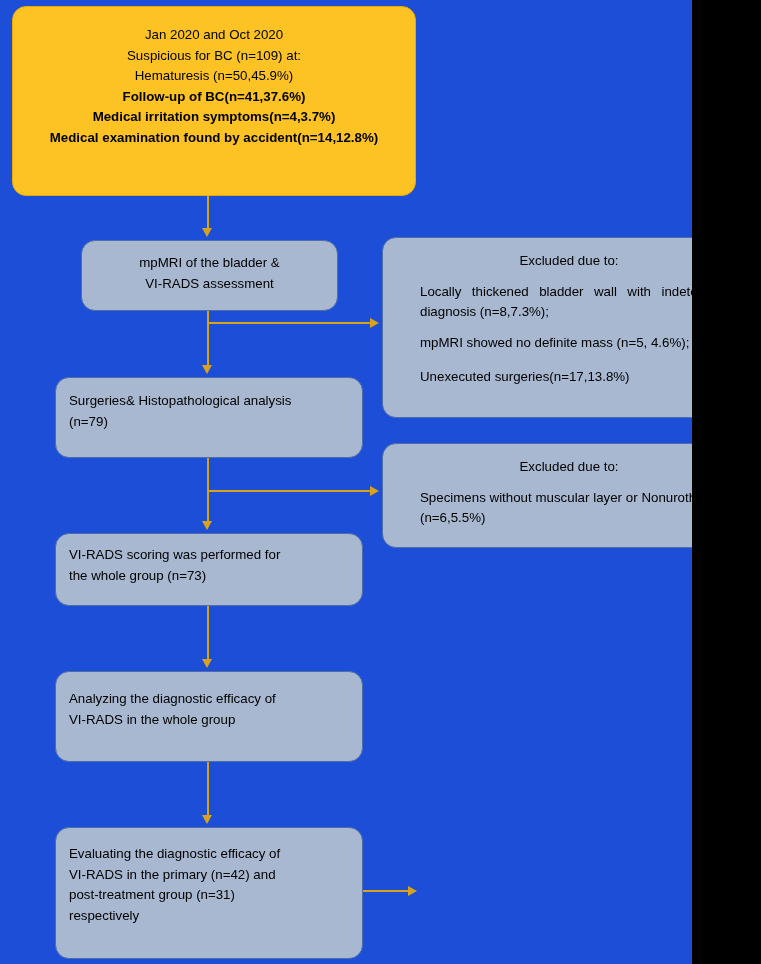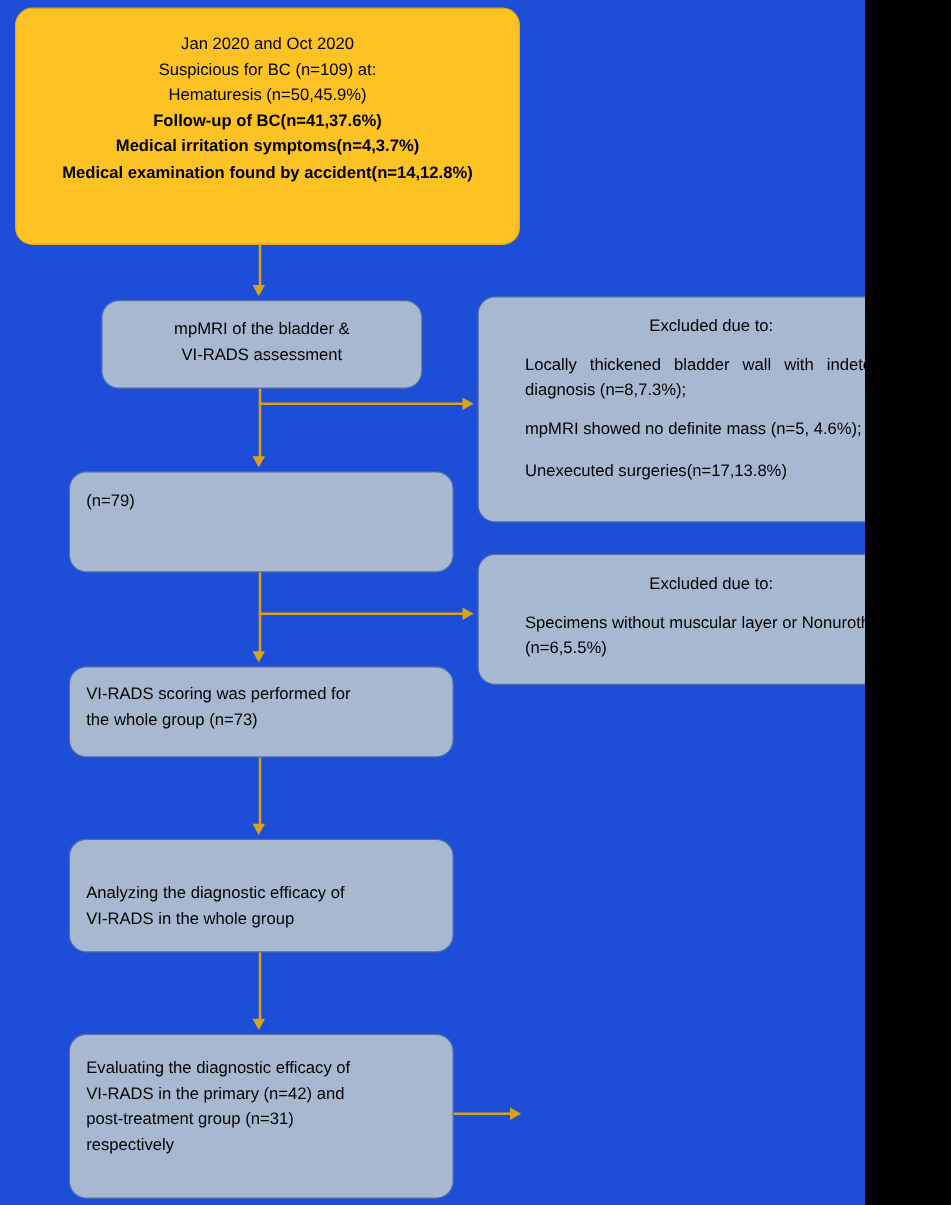--- a/index.html
+++ b/index.html
@@ -99,20 +99,21 @@
     </div>
   </div>
 
   <div class="vline" style="left:207px; top:311px; height:58px;"></div>
   <div class="hline" style="left:207px; top:322px; width:164px;"></div>
   <div class="arrow-right" style="left:370px; top:318px;"></div>
   <div class="arrow-down" style="left:202px; top:365px;"></div>
 
   <div class="box box-blue" style="left:55px; top:377px; width:308px; height:81px;">
     <div class="box-inner" style="padding-top:13px;">
+      <span class="tline">Surgeries&amp; Histopathological analysis</span>
       <span class="tline">(n=79)</span>
     </div>
   </div>
 
   <div class="box box-blue" style="left:382px; top:443px; width:374px; height:105px;">
     <div class="box-inner jf" style="padding-top:13px;">
       <div class="ctr" style="margin-bottom:10px;">Excluded due to:</div>
       <div class="just">Specimens without muscular layer or Nonurothelial BC (n=6,5.5%)</div>
     </div>
   </div>
@@ -126,21 +127,21 @@
     <div class="box-inner" style="padding-top:11px;">
       <span class="tline jf">VI-RADS  scoring  was  performed  for</span>
       <span class="tline">the whole group (n=73)</span>
     </div>
   </div>
 
   <div class="vline" style="left:207px; top:606px; height:57px;"></div>
   <div class="arrow-down" style="left:202px; top:659px;"></div>
 
   <div class="box box-blue" style="left:55px; top:671px; width:308px; height:91px;">
-    <div class="box-inner" style="padding-top:32px;">
+    <div class="box-inner" style="padding-top:17px;">
       <span class="tline jf">Analyzing  the  diagnostic  efficacy  of</span>
       <span class="tline">VI-RADS in the whole group</span>
     </div>
   </div>
 
   <div class="vline" style="left:207px; top:762px; height:57px;"></div>
   <div class="arrow-down" style="left:202px; top:815px;"></div>
 
   <div class="box box-blue" style="left:55px; top:827px; width:308px; height:132px;">
     <div class="box-inner" style="padding-top:16px;">

